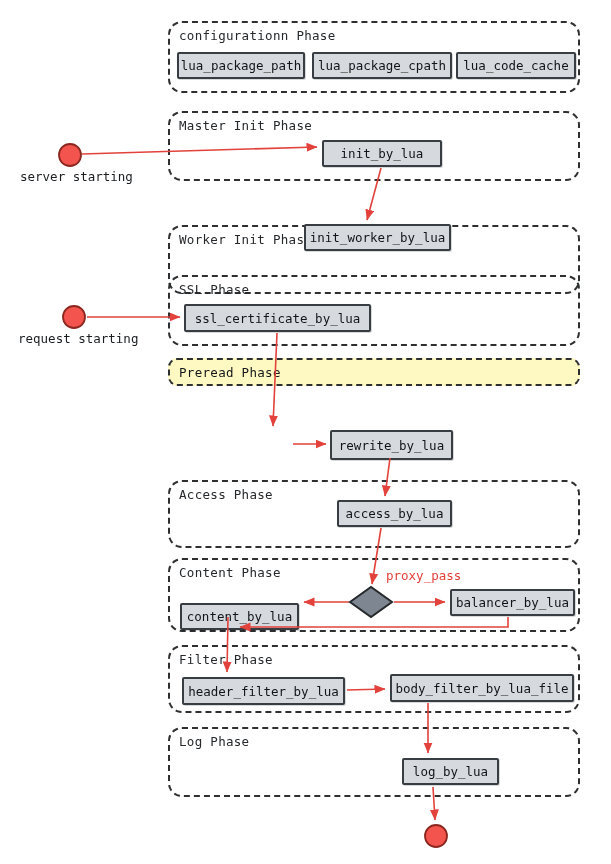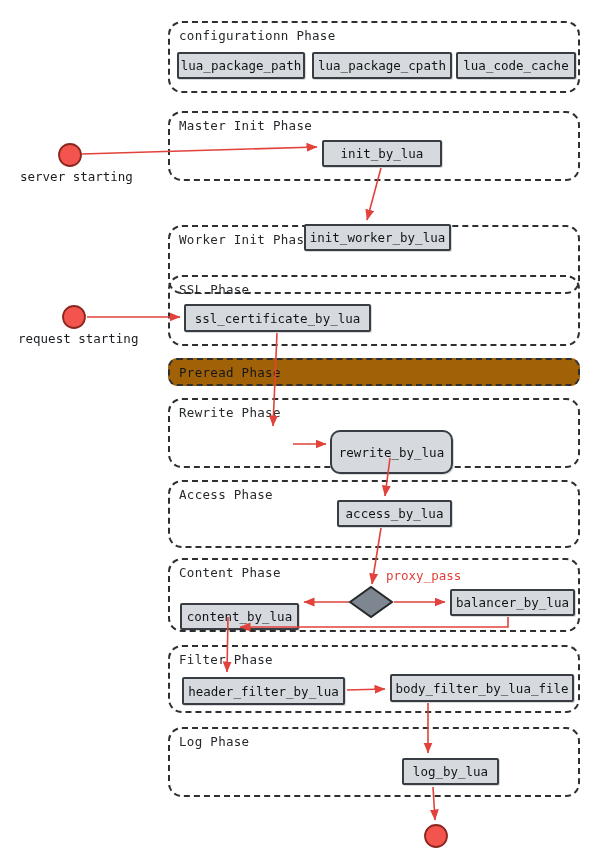--- a/index.html
+++ b/index.html
@@ -11,21 +11,21 @@
   .phase{
     position:absolute;left:168px;width:412px;
     border:2px dashed #2d2f31;border-radius:14px;
     box-sizing:border-box;background:transparent;
   }
   .ptitle{
     position:absolute;left:9px;top:5px;
     font-size:12.5px;color:#26292c;white-space:pre;letter-spacing:.3px;
   }
   .phase.preread{
-    background:#a16207;border-radius:9px;display:flex;align-items:center;
+    background:#fef9c3;border-radius:9px;display:flex;align-items:center;
   }
   .phase.preread .ptitle{position:static;padding-left:9px;color:#14171a;}
   .node{
     position:absolute;background:#d6dade;border:2px solid #373d43;
     border-radius:2px;box-sizing:border-box;
     display:flex;align-items:center;justify-content:center;
     font-size:12.5px;color:#121518;white-space:pre;
     box-shadow:1px 1px 0 rgba(0,0,0,0.15);
   }
   .exlabel{
@@ -49,23 +49,20 @@
   </div>
   <div class="phase" style="top:193px;height:69px;margin-top:32px;">
     <span class="ptitle">Worker Init Phase</span>
   </div>
   <div class="phase" style="top:275px;height:71px;">
     <span class="ptitle">SSL Phase</span>
   </div>
   <div class="phase preread" style="top:358px;height:28px;">
     <span class="ptitle">Preread Phase</span>
   </div>
-  <div class="phase" style="top:398px;height:70px;">
-    <span class="ptitle">Rewrite Phase</span>
-  </div>
   <div class="phase" style="top:480px;height:68px;">
     <span class="ptitle">Access Phase</span>
   </div>
   <div class="phase" style="top:558px;height:74px;">
     <span class="ptitle">Content Phase</span>
   </div>
   <div class="phase" style="top:645px;height:68px;">
     <span class="ptitle">Filter Phase</span>
   </div>
   <div class="phase" style="top:727px;height:70px;">
@@ -75,21 +72,21 @@
   <div class="node" style="left:177px;top:52px;width:128px;height:27px;">lua_package_path</div>
   <div class="node" style="left:312px;top:52px;width:140px;height:27px;">lua_package_cpath</div>
   <div class="node" style="left:456px;top:52px;width:120px;height:27px;">lua_code_cache</div>
 
   <div class="node" style="left:322px;top:140px;width:120px;height:27px;">init_by_lua</div>
 
   <div class="node" style="left:304px;top:224px;width:147px;height:27px;">init_worker_by_lua</div>
 
   <div class="node" style="left:184px;top:304px;width:187px;height:28px;">ssl_certificate_by_lua</div>
 
-  <div class="node" style="left:330px;top:430px;width:123px;height:44px;border-radius:10px;">rewrite_by_lua</div>
+  <div class="node" style="left:330px;top:430px;width:123px;height:30px;">rewrite_by_lua</div>
 
   <div class="node" style="left:337px;top:500px;width:115px;height:27px;">access_by_lua</div>
 
   <div class="node" style="left:180px;top:603px;width:119px;height:27px;">content_by_lua</div>
   <div class="node" style="left:450px;top:589px;width:125px;height:27px;">balancer_by_lua</div>
 
   <div class="node" style="left:182px;top:677px;width:163px;height:28px;">header_filter_by_lua</div>
   <div class="node" style="left:390px;top:674px;width:184px;height:28px;">body_filter_by_lua_file</div>
 
   <div class="node" style="left:402px;top:758px;width:97px;height:27px;">log_by_lua</div>

